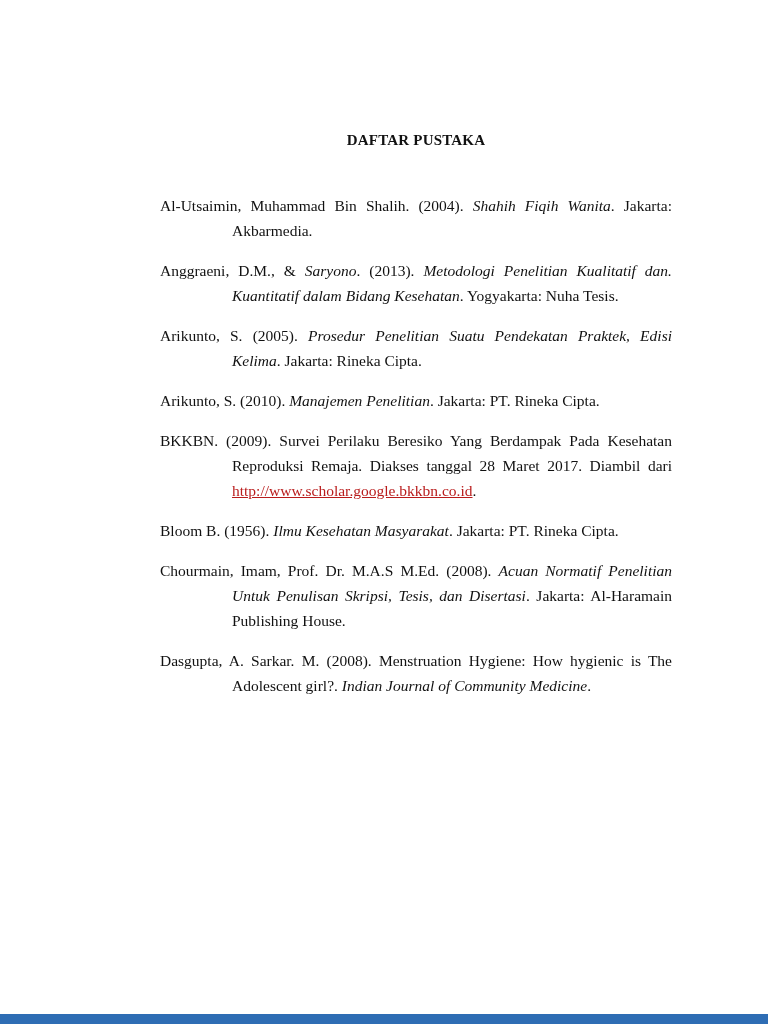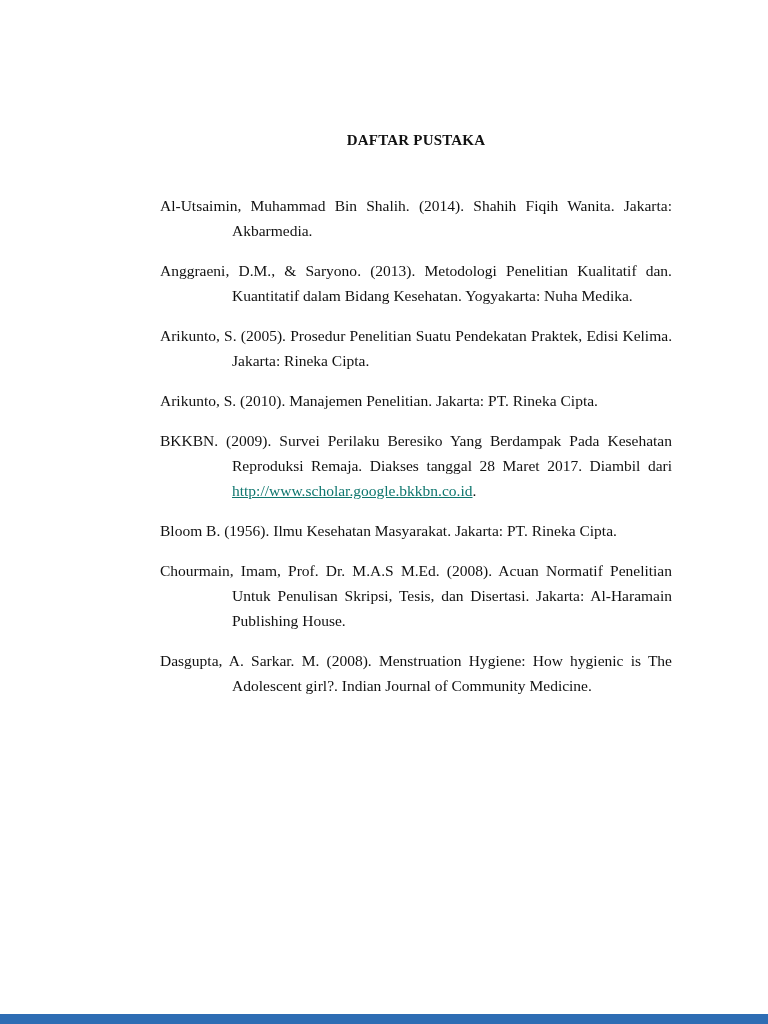--- a/index.html
+++ b/index.html
@@ -34,24 +34,24 @@
   .ref-list { width: 100%; }
   .ref-entry {
     font-size: 15.5px;
     line-height: 25px;
     text-align: justify;
     padding-left: 72px;
     text-indent: -72px;
     margin-bottom: 15px;
     color: #111111;
   }
-  .italic { }
+  .italic { font-style: italic; }
   .ref-link {
     text-decoration: underline;
-    color: #0f766e;
+    color: #b91c1c;
     cursor: pointer;
   }
   sup.plus {
     font-size: 10px;
     line-height: 0;
     vertical-align: super;
   }
   .bottom-bar {
     position: absolute;
     left: 0;
@@ -60,22 +60,22 @@
     height: 10px;
     background: #2e6db4;
   }
 </style>
 </head>
 <body>
 
 <div class="page">
   <h1 class="doc-title">DAFTAR PUSTAKA</h1>
   <div class="ref-list">
-      <p class="ref-entry"><span>Al-Utsaimin, Muhammad Bin Shalih. (2014). </span><span class="italic">Shahih Fiqih Wanita</span><span>. Jakarta: Akbarmedia.</span></p>
-      <p class="ref-entry"><span>Anggraeni, D.M., &amp; </span><span class="italic">Saryono</span><span>. (2013). </span><span class="italic">Metodologi Penelitian Kualitatif dan. Kuantitatif dalam Bidang Kesehatan</span><span>. Yogyakarta: Nuha Medika.</span></p>
+      <p class="ref-entry"><span>Al-Utsaimin, Muhammad Bin Shalih. (2004). </span><span class="italic">Shahih Fiqih Wanita</span><span>. Jakarta: Akbarmedia.</span></p>
+      <p class="ref-entry"><span>Anggraeni, D.M., &amp; </span><span class="italic">Saryono</span><span>. (2013). </span><span class="italic">Metodologi Penelitian Kualitatif dan. Kuantitatif dalam Bidang Kesehatan</span><span>. Yogyakarta: Nuha Tesis.</span></p>
       <p class="ref-entry"><span>Arikunto, S. (2005). </span><span class="italic">Prosedur Penelitian Suatu Pendekatan Praktek, Edisi Kelima</span><span>. Jakarta: Rineka Cipta.</span></p>
       <p class="ref-entry"><span>Arikunto, S. (2010). </span><span class="italic">Manajemen Penelitian</span><span>. Jakarta: PT. Rineka Cipta.</span></p>
       <p class="ref-entry"><span>BKKBN. (2009). Survei Perilaku Beresiko Yang Berdampak Pada Kesehatan Reproduksi Remaja. Diakses tanggal 28 Maret 2017. Diambil dari </span><span class="ref-link">http://www.scholar.google.bkkbn.co.id</span><span>.</span></p>
       <p class="ref-entry"><span>Bloom B. (1956). </span><span class="italic">Ilmu Kesehatan Masyarakat</span><span>. Jakarta: PT. Rineka Cipta.</span></p>
       <p class="ref-entry"><span>Chourmain, Imam, Prof. Dr. M.A.S M.Ed. (2008). </span><span class="italic">Acuan Normatif Penelitian Untuk Penulisan Skripsi, Tesis, dan Disertasi</span><span>. Jakarta: Al-Haramain Publishing House.</span></p>
       <p class="ref-entry"><span>Dasgupta, A. Sarkar. M. (2008). Menstruation Hygiene: How hygienic is The Adolescent girl?. </span><span class="italic">Indian Journal of Community Medicine</span><span>.</span></p>
     </div>
 </div>
 
 <div class="bottom-bar"></div>

